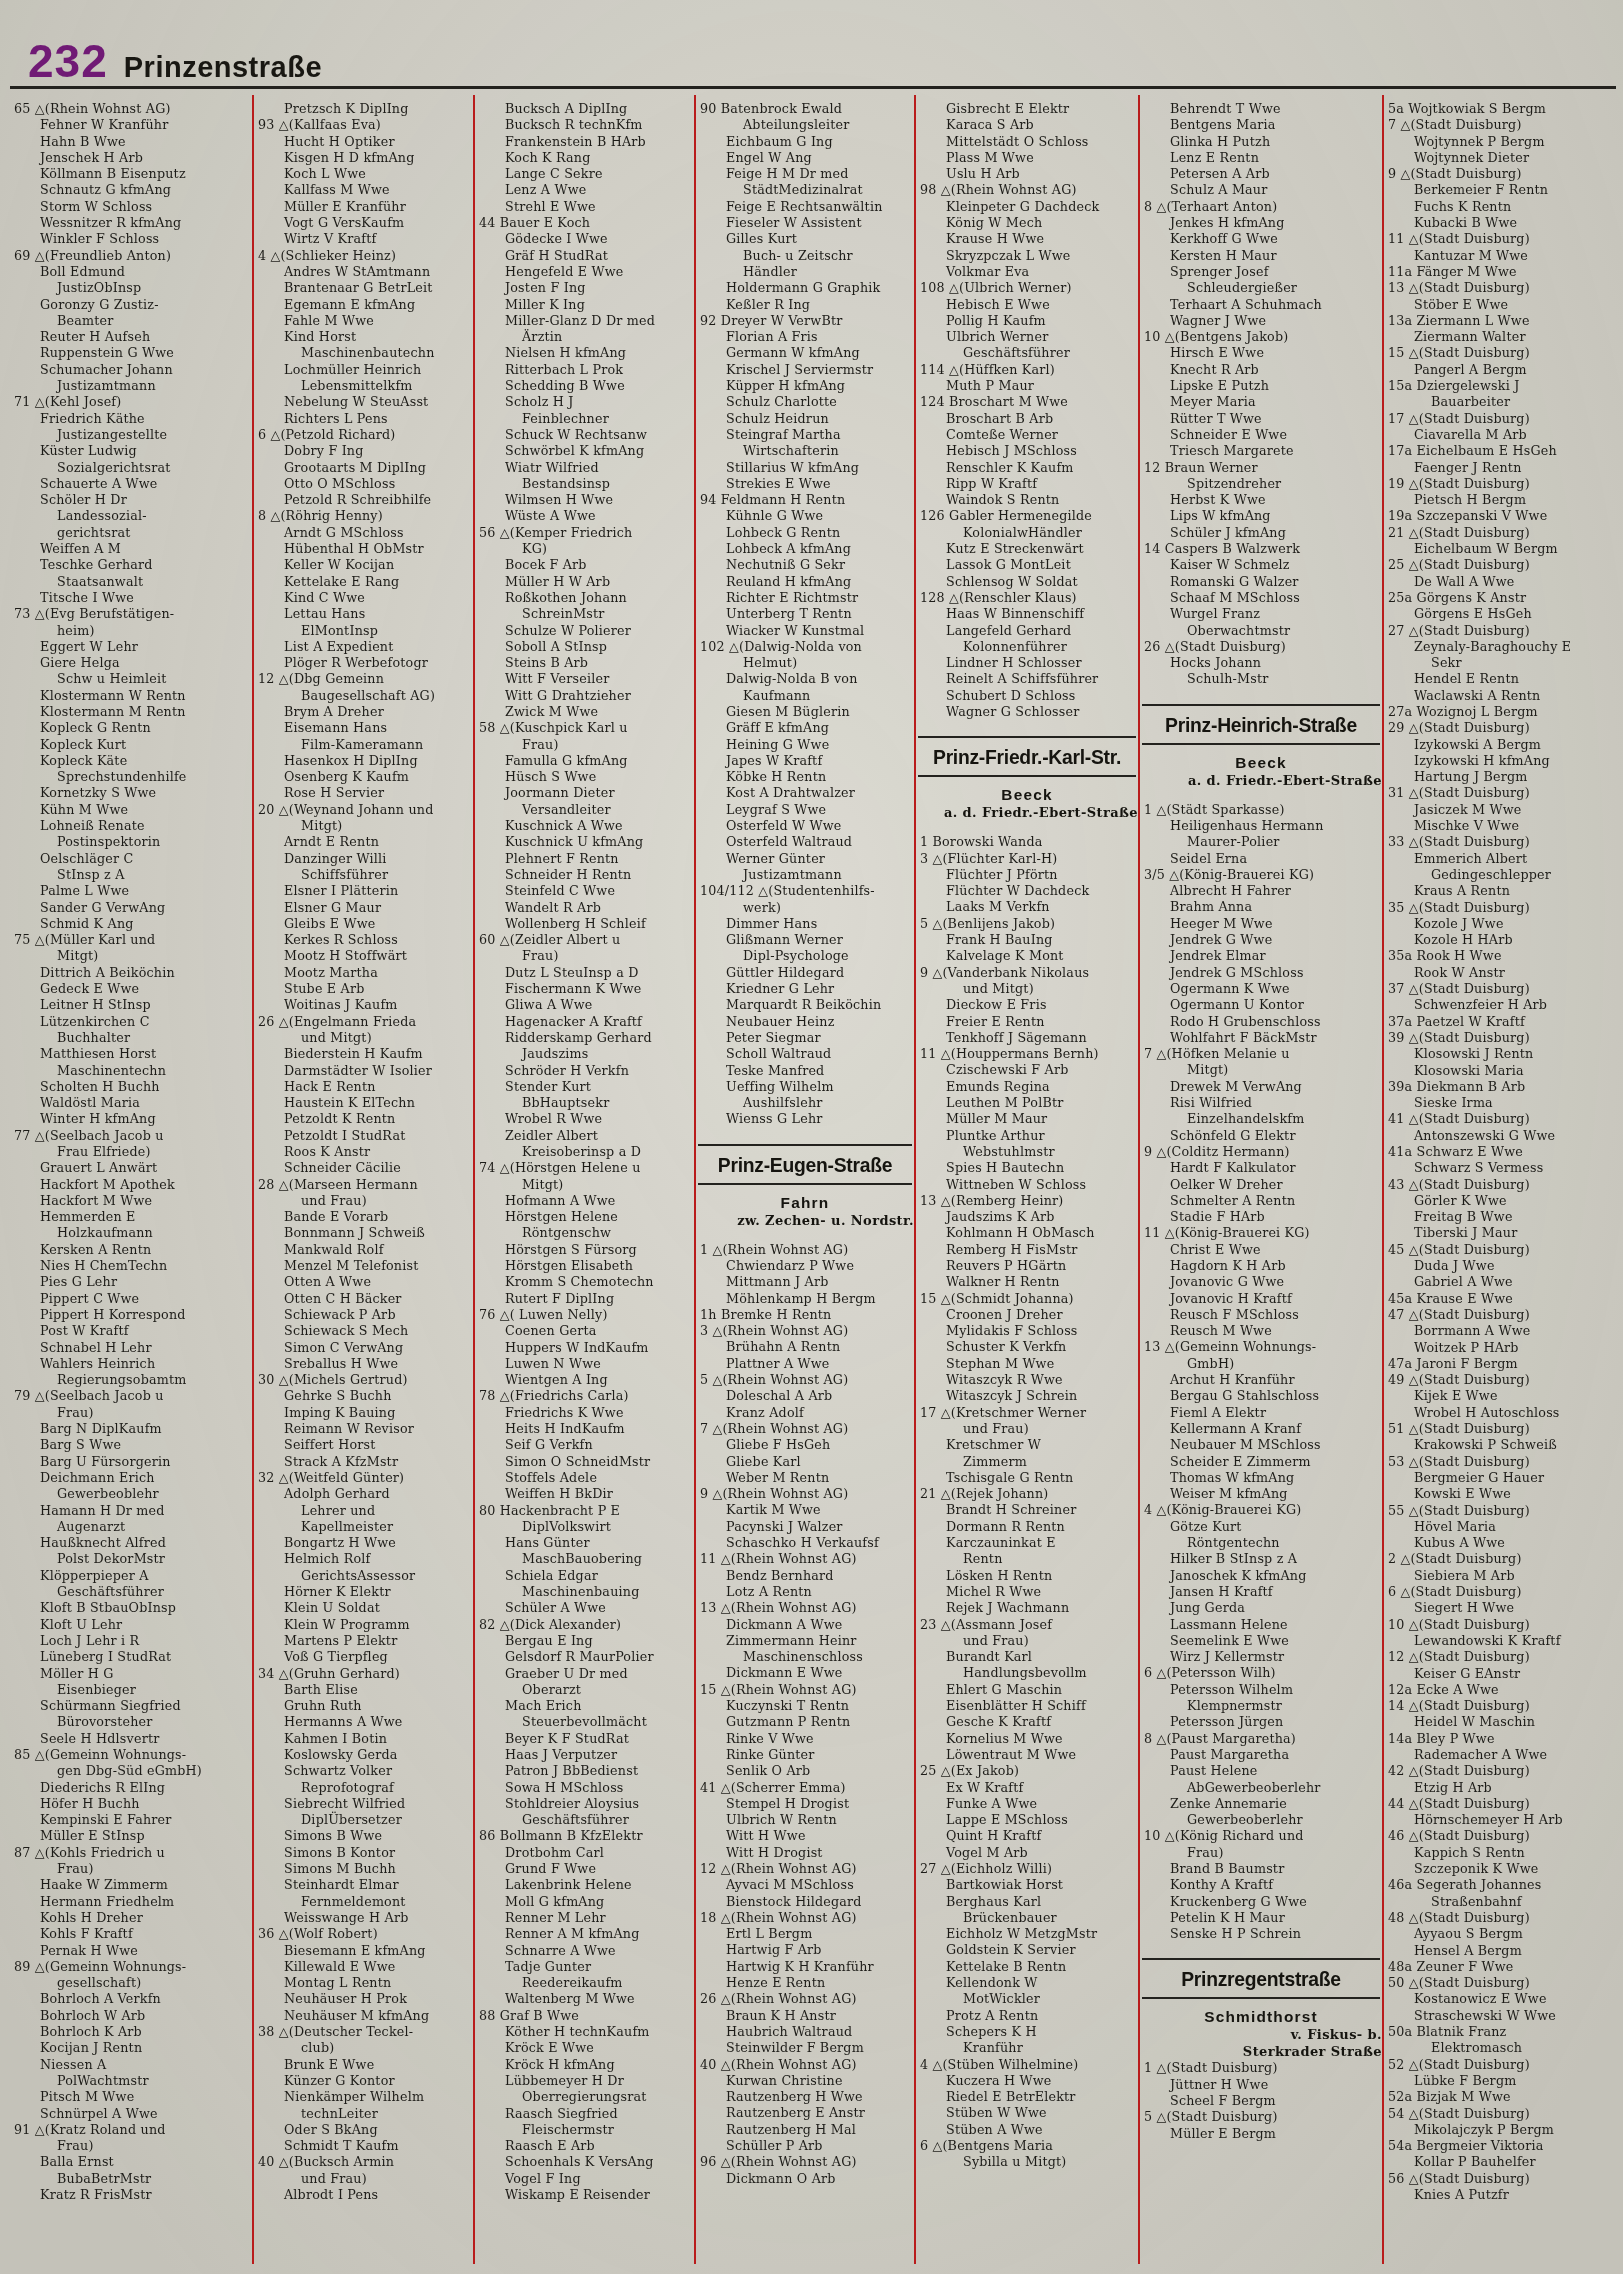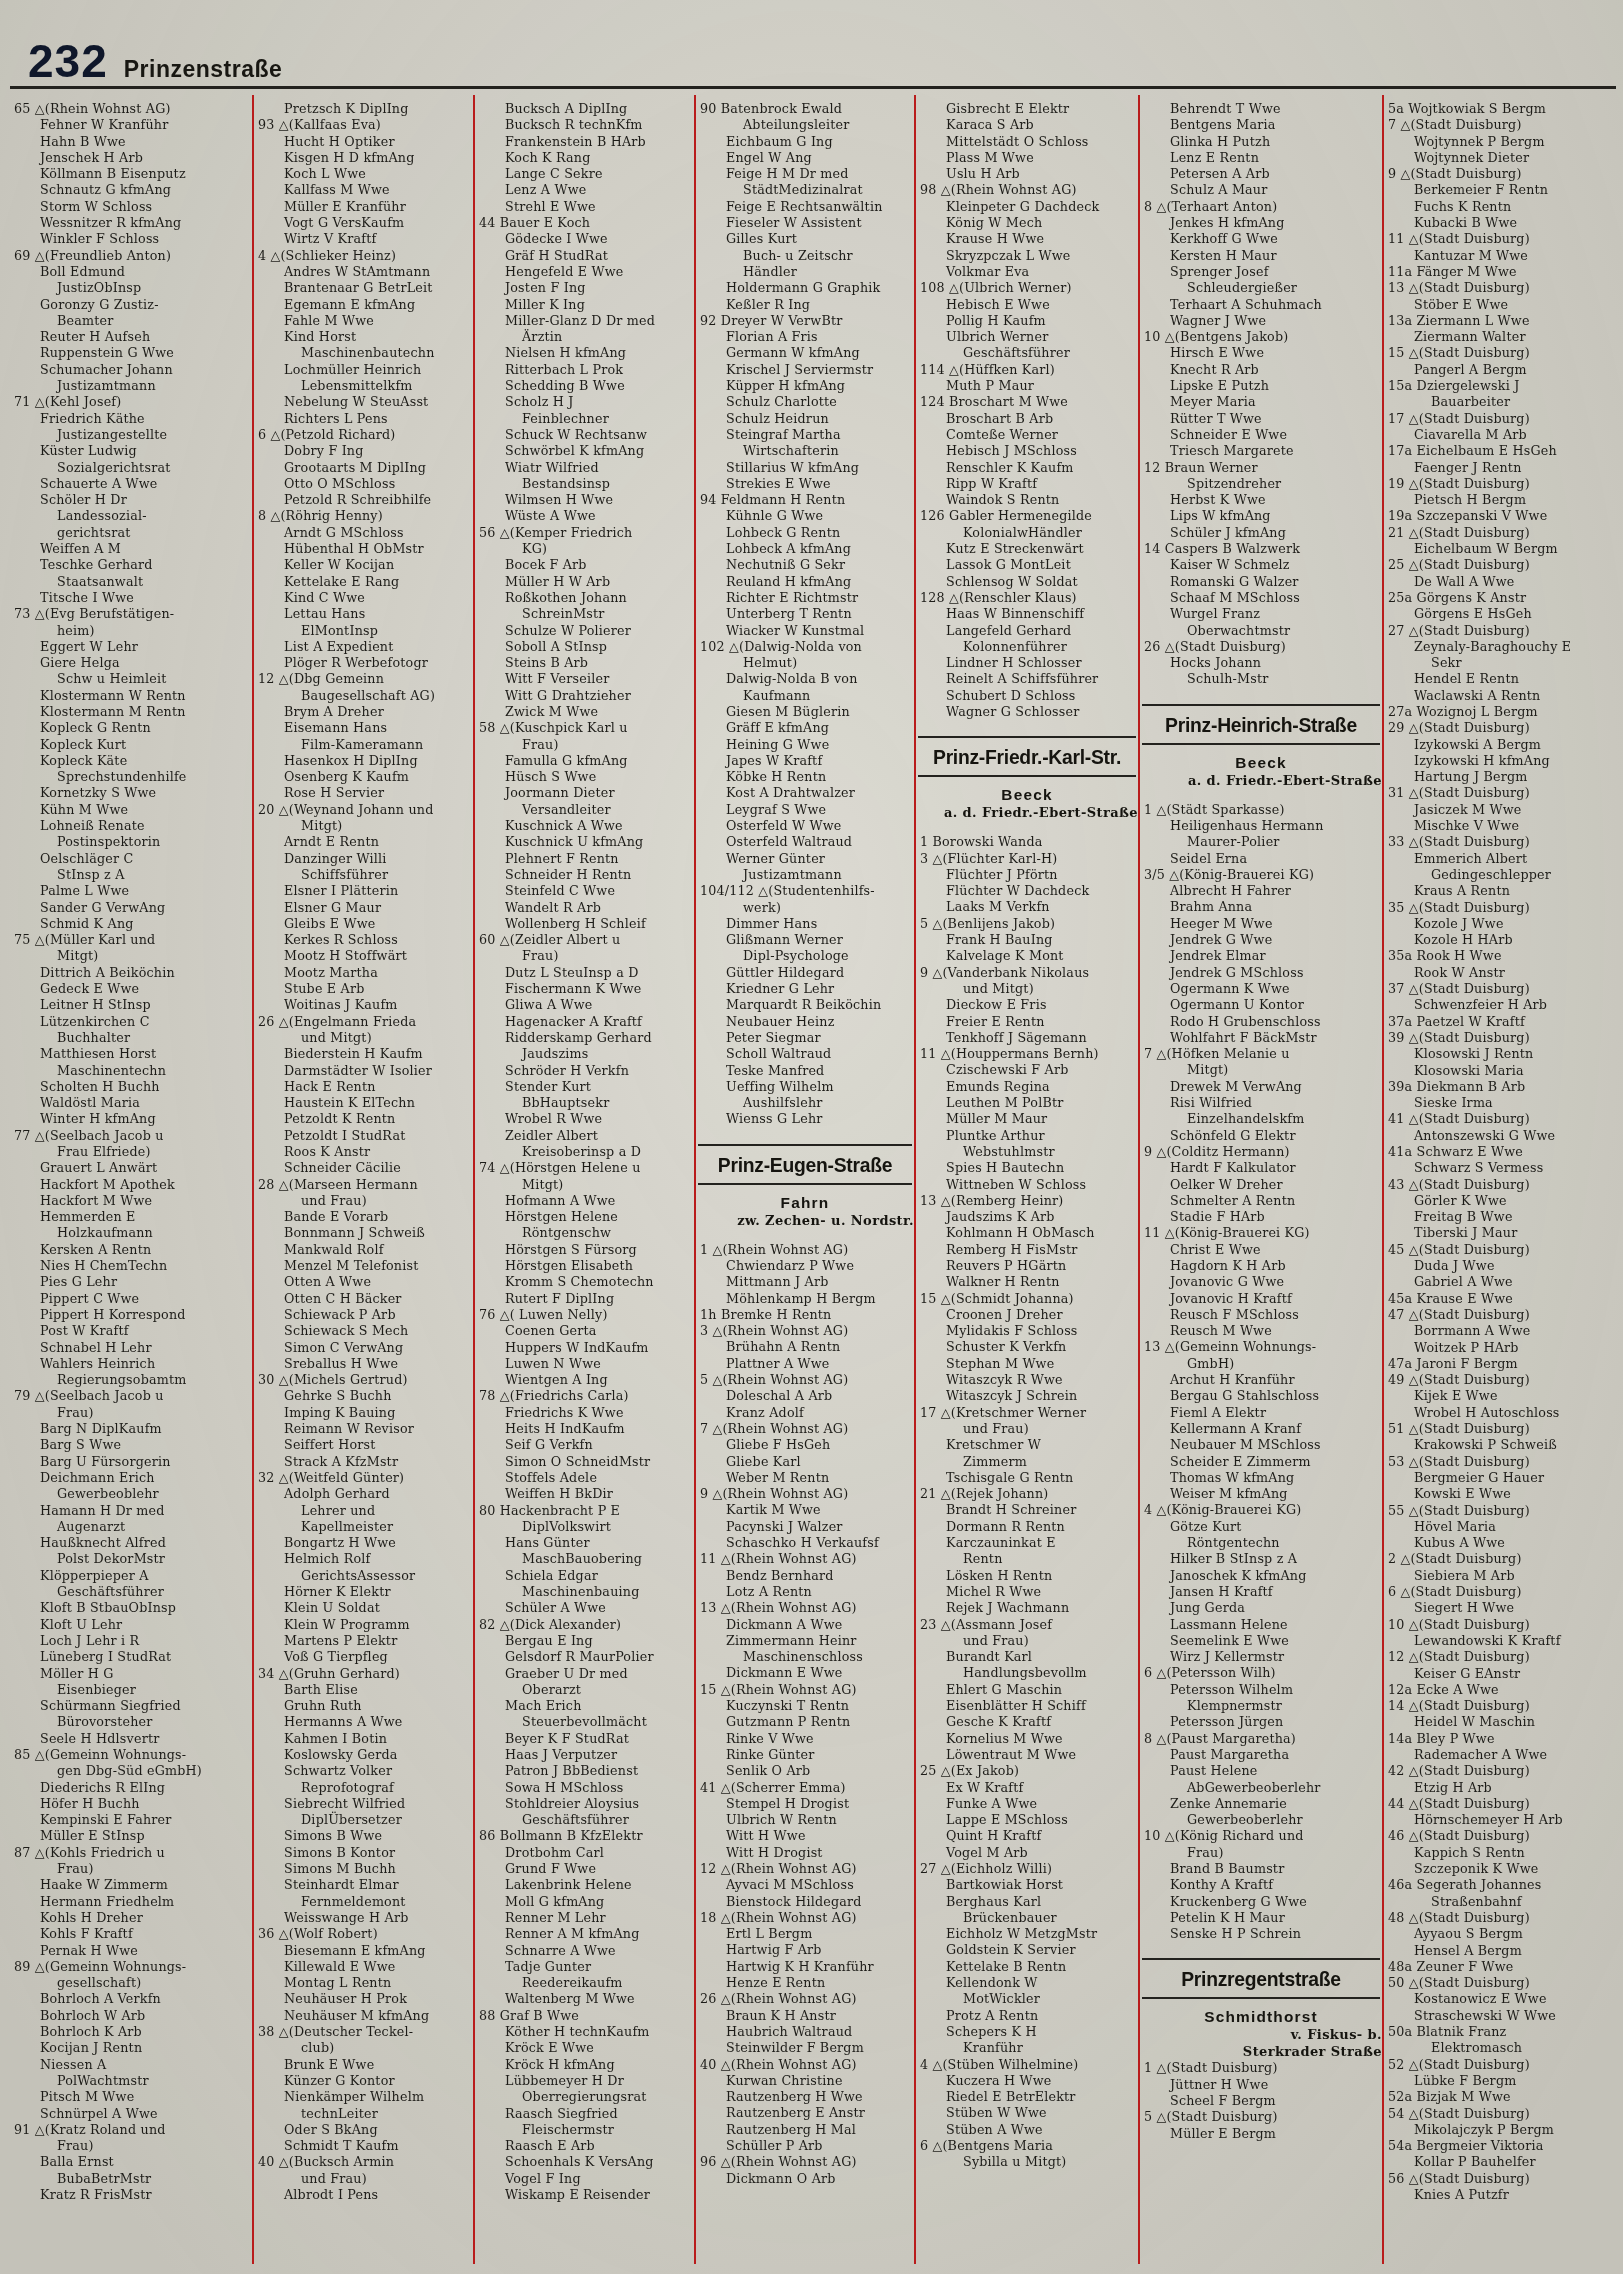--- a/index.html
+++ b/index.html
@@ -7,22 +7,22 @@
     width:1624px;height:2275px;
     background:#d3d1c7;
     background-image:radial-gradient(ellipse at 50% 40%, rgba(255,255,255,.18), rgba(0,0,0,.07) 90%);
     font-family:"DejaVu Serif", serif;
     color:#1d1c18;
     overflow:hidden;
     position:relative;
   }
   .page{position:absolute;inset:0;padding:34px 8px 0 10px;box-sizing:border-box;}
   .pghead{display:flex;align-items:baseline;gap:16px;margin-left:18px;height:50px;}
-  .pgnum{font-family:"Liberation Sans", sans-serif;font-weight:bold;font-size:46px;letter-spacing:1px;color:#0f172a;}
-  .pgstreet{font-family:"Liberation Sans", sans-serif;font-weight:bold;font-size:23px;letter-spacing:0.5px;color:#181712;}
+  .pgnum{font-family:"Liberation Sans", sans-serif;font-weight:bold;font-size:46px;letter-spacing:1px;color:#701a75;}
+  .pgstreet{font-family:"Liberation Sans", sans-serif;font-weight:bold;font-size:29px;letter-spacing:0.5px;color:#181712;}
   .toprule{height:3px;background:#23221e;margin:2px 0 6px 0;}
   .cols{display:grid;grid-template-columns:242px 221px 221px 220px 224px 244px 233px;height:2169px;}
   .col{overflow:hidden;padding-top:6px;box-sizing:border-box;}
   .col + .col{border-left:2px solid #b91c1c;}
   .ln{
     font-size:12.7px;line-height:16.3px;letter-spacing:0.2px;
     white-space:nowrap;
     padding-left:30px;
   }
   .ln.num{text-indent:-26px;}

